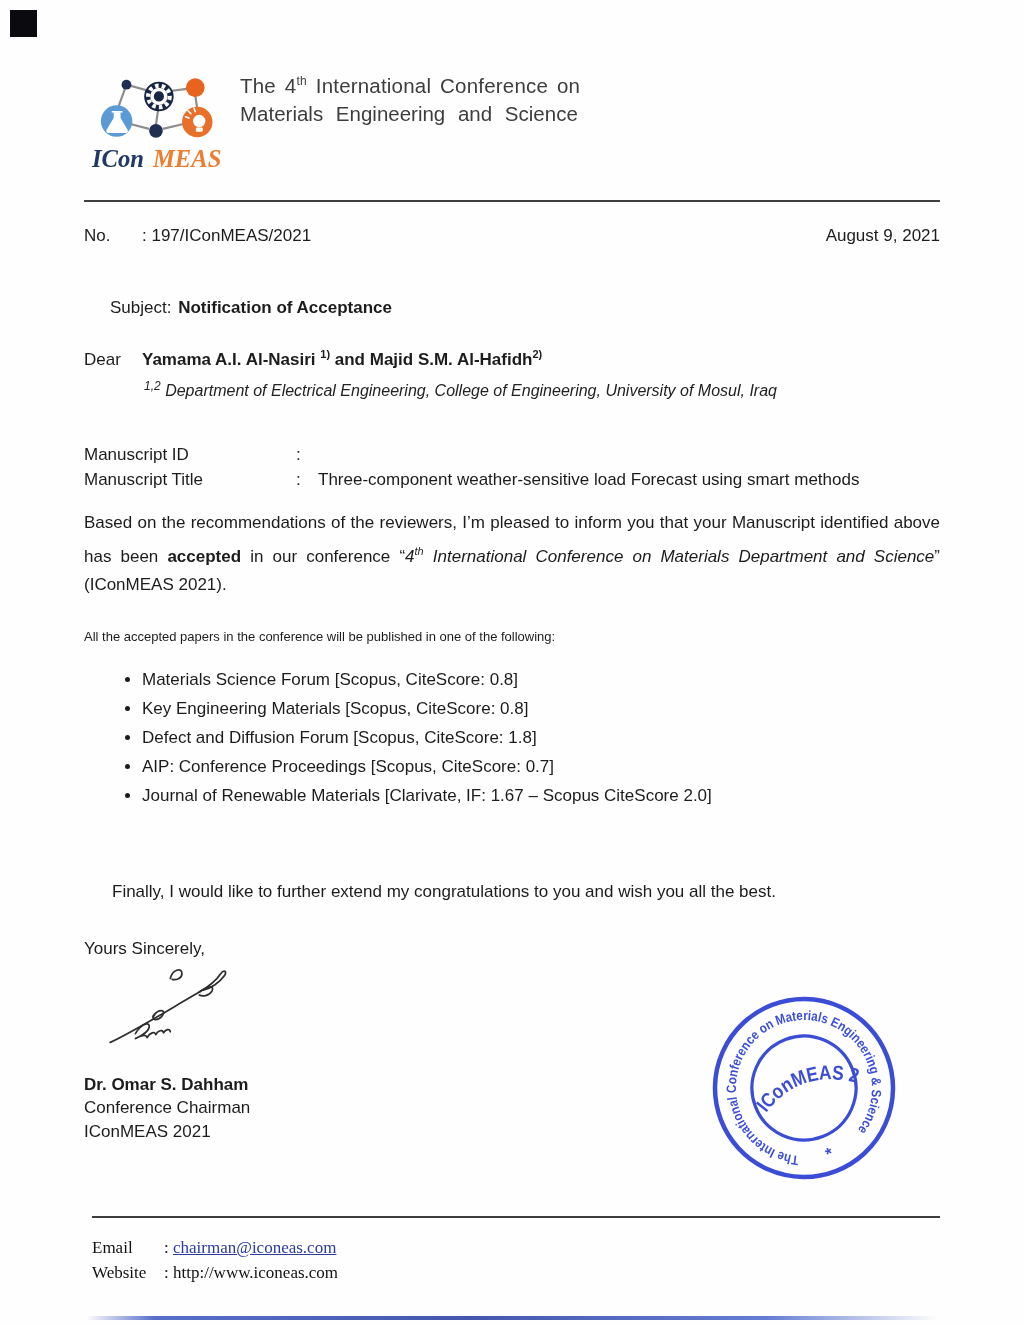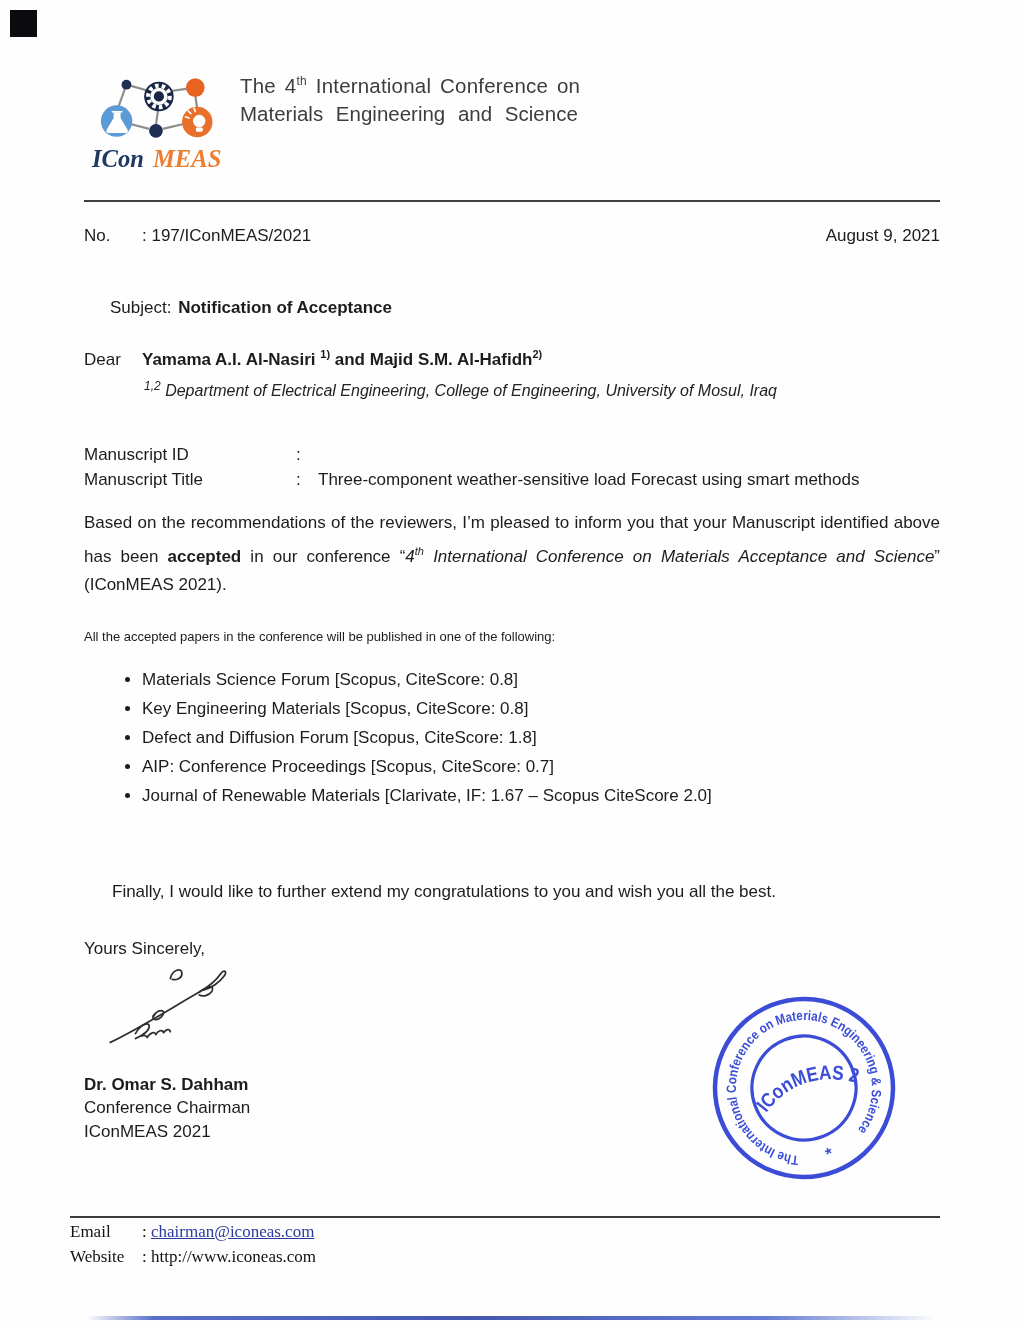--- a/index.html
+++ b/index.html
@@ -51,21 +51,21 @@
   .closing { margin:72px 84px 0 112px; font-size:17px; }
   .sincerely { margin:37px 84px 0 84px; font-size:17px; }
   .sig-svg { display:block; margin:4px 0 0 100px; width:160px; height:92px; }
   .name-block { margin:18px 84px 0 84px; font-size:17px; line-height:23.5px; }
   .name-block .nm { font-weight:bold; }
 
   
   .stamp-wrap { position:absolute; left:698px; top:982px; width:212px; height:212px; transform:rotate(-21deg); opacity:0.92; }
 
   
-  .footer { position:absolute; left:70px; right:84px; top:1216px; border-top:2px solid #3c3c3c; padding-top:1px; font-family:"Liberation Serif", serif; font-size:17px; color:#111; }
+  .footer { position:absolute; left:92px; right:84px; top:1216px; border-top:2px solid #3c3c3c; padding-top:17px; font-family:"Liberation Serif", serif; font-size:17px; color:#111; }
   .footer .frow { line-height:25px; }
   .footer .flbl { display:inline-block; width:72px; }
   .footer a.email-link { color:#2b3a9e; text-decoration:underline; cursor:pointer; }
   .bottom-bar { position:absolute; left:86px; right:86px; top:1316px; height:4px;
     background:linear-gradient(90deg, rgba(52,78,180,0) 0%, #3a56c0 8%, #24399f 45%, #4a67cc 80%, rgba(74,103,204,0) 100%);
     border-radius:2px; opacity:.85; }
 </style>
 </head>
 <body>
 
@@ -149,21 +149,21 @@
       <span>Manuscript ID</span>
       <span>:</span>
     </div>
     <div class="ms-row">
       <span>Manuscript Title</span>
       <span>:</span>
       <span>Three-component weather-sensitive load Forecast using smart methods</span>
     </div>
   </div>
 
-  <p class="para"><span>Based on the recommendations of the reviewers, I’m pleased to inform you that your Manuscript identified above has been </span><b>accepted</b><span> in our conference “</span><i><span>4</span><sup>th</sup><span> International Conference on Materials Acceptance and Science</span></i><span>” (IConMEAS 2021).</span></p>
+  <p class="para"><span>Based on the recommendations of the reviewers, I’m pleased to inform you that your Manuscript identified above has been </span><b>accepted</b><span> in our conference “</span><i><span>4</span><sup>th</sup><span> International Conference on Materials Department and Science</span></i><span>” (IConMEAS 2021).</span></p>
 
   <p class="para2">All the accepted papers in the conference will be published in one of the following:</p>
 
   <ul class="pub-list">
     <li><span>Materials Science Forum  [Scopus, CiteScore: 0.8]</span></li>
     <li><span>Key Engineering Materials  [Scopus, CiteScore: 0.8]</span></li>
     <li><span>Defect and Diffusion Forum  [Scopus, CiteScore: 1.8]</span></li>
     <li><span>AIP: Conference Proceedings  [Scopus, CiteScore: 0.7]</span></li>
     <li><span>Journal of Renewable Materials [Clarivate, IF: 1.67 – Scopus CiteScore 2.0]</span></li>
   </ul>

